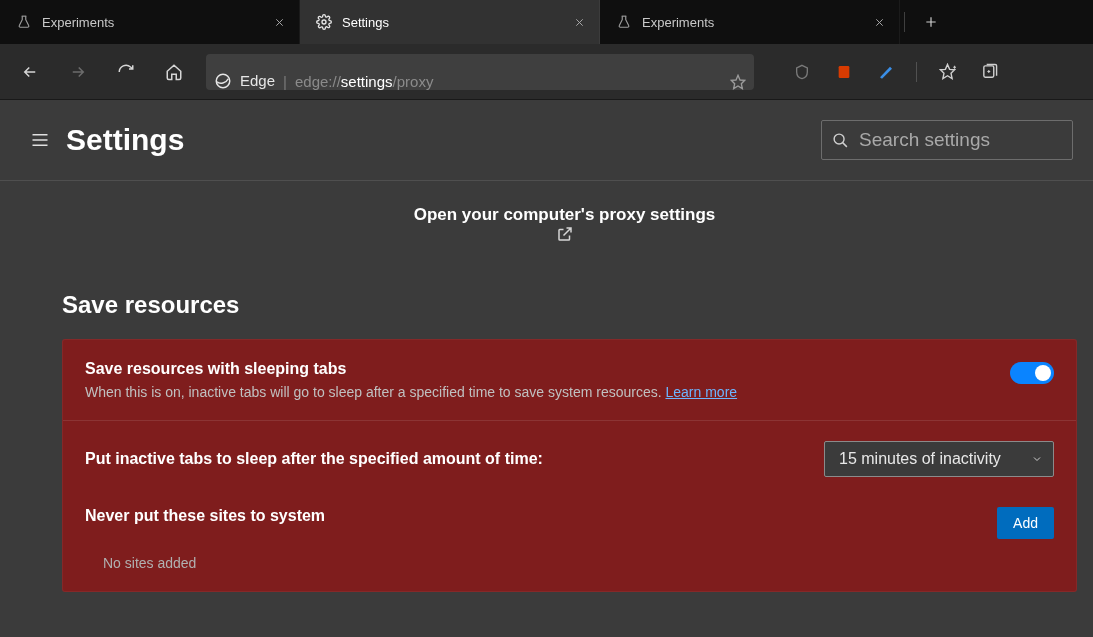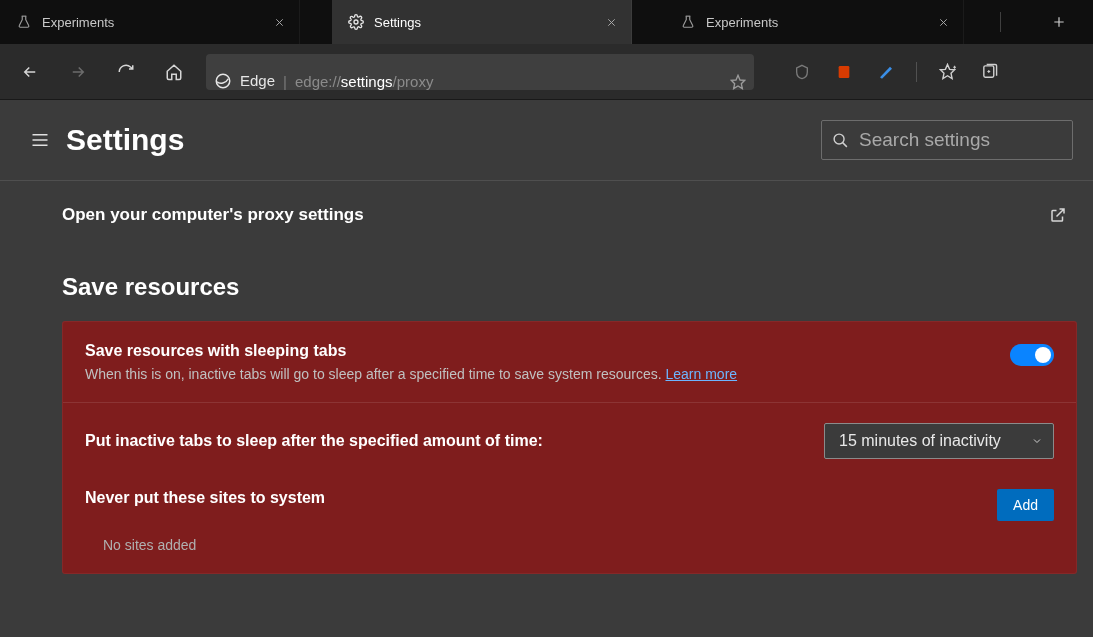--- a/index.html
+++ b/index.html
@@ -11,21 +11,20 @@
     color: #ffffff;
     overflow: hidden;
   }
 
   
   .tabstrip {
     height: 44px;
     background: #0f0f0f;
     display: flex;
     align-items: stretch;
-    gap: 32px;
   }
   .tab {
     width: 300px;
     display: flex;
     align-items: center;
     padding: 0 12px 0 16px;
     gap: 10px;
     color: #c8c8c8;
     font-size: 13px;
     border-right: 1px solid rgba(255,255,255,0.05);
@@ -106,20 +105,21 @@
     color:#14b8a6; font-size:19px; width:100%;
   }
   .search-wrap input::placeholder { color:#a9a9a9; }
 
   
   .content { padding: 24px 16px 30px 62px; }
   .proxy-row {
     display:flex; align-items:center; justify-content:space-between;
     padding-right: 10px;
     margin-bottom: 48px;
+    flex-direction: column;
   }
   .proxy-row h3 { font-size: 17px; font-weight:600; }
   .section-title { font-size: 24px; font-weight:600; margin-bottom: 20px; }
 
   .card {
     background: #7f1d1d;
     border: 1px solid rgba(255,255,255,0.05);
     border-radius: 3px;
   }
   .card-row {

